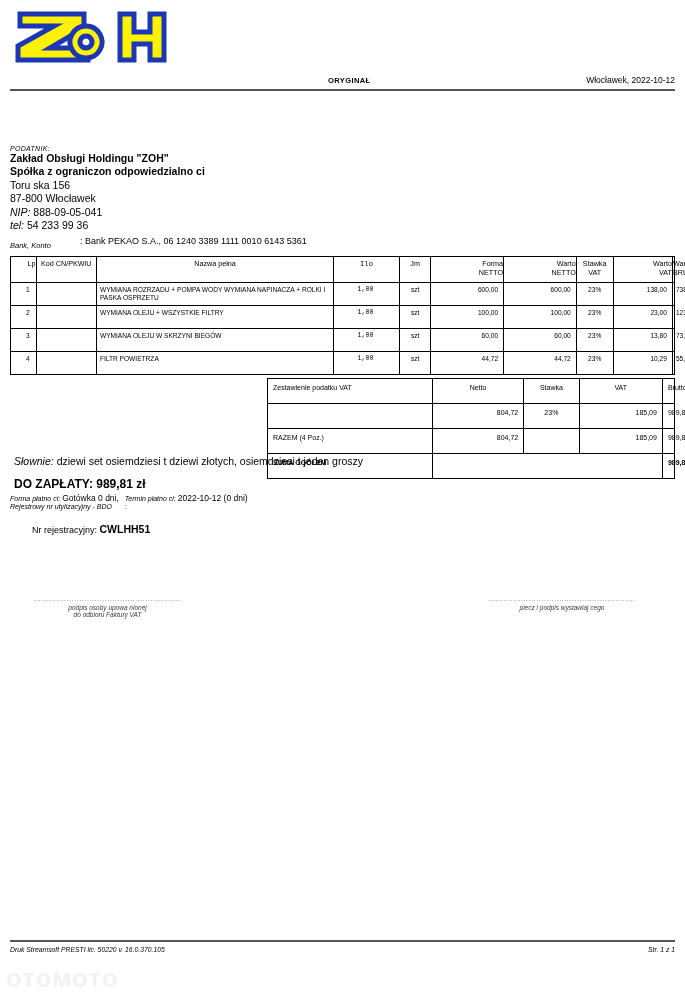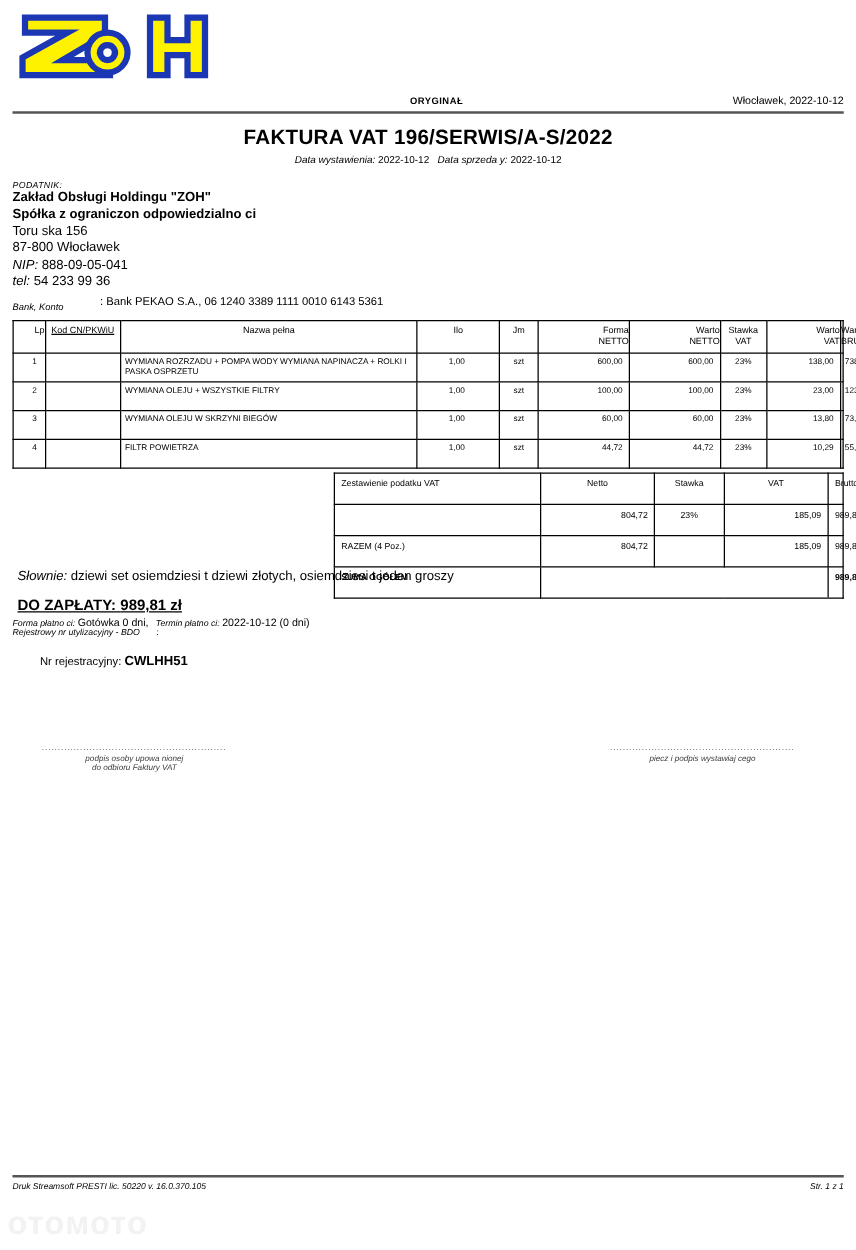--- a/index.html
+++ b/index.html
@@ -134,23 +134,23 @@
     padding-top: 3px;
     line-height: 8.6px;
   }
   #items-table td {
     font-size: 6.6px;
     height: 17px;
     padding: 3px 3px 2px 3px;
     line-height: 8.4px;
   }
   .c-lp      { width: 24px; text-align: right !important; }
-  .c-kod     { width: 58px; text-decoration: underline; }
+  .c-kod     { width: 58px; }
   .c-nazwa   { width: 231px; }
-  .c-ilo     { width: 63px; text-align: center; }
+  .c-ilo     { width: 63px; text-align: center; font-family: Liberation Mono, monospace; }
   .c-jm      { width: 30px; text-align: center !important; }
   .c-cena    { width: 70px; text-align: right !important; }
   .c-wnetto  { width: 70px; text-align: right !important; }
   .c-stawka  { width: 35px; text-align: center !important; }
   .c-wvat    { width: 57px; text-align: right !important; }
   .c-wbrutto { width: 1px;  text-align: right !important; }
   #items-table td.c-lp { padding-right: 6px; }
   #items-table td.c-ilo,
   #items-table td.c-cena,
   #items-table td.c-wnetto,
@@ -188,21 +188,20 @@
     top: 455px;
     font-size: 10.5px;
   }
   .slownie .i { font-style: italic; }
   .do-zaplaty {
     position: absolute;
     left: 14px;
     top: 477px;
     font-size: 12px;
     font-weight: bold;
-    text-decoration: underline;
   }
   .pay-line {
     position: absolute;
     left: 10px;
     top: 493px;
     font-size: 7px;
     font-style: italic;
   }
   .pay-line .val { font-style: normal; font-size: 8.5px; }
   .bdo-line {
@@ -295,28 +294,20 @@
 
         <path d="M76 22 a16 16 0 1 0 0.01 0 Z M76 32 a6 6 0 1 1 -0.01 0 Z" fill-rule="evenodd"></path>
       </g>
     </svg>
   </div>
 
   <div class="oryginal">ORYGINAŁ</div>
   <div class="place-date">Włocławek, 2022-10-12</div>
   <div class="hr-top"></div>
 
-  <div class="title">FAKTURA VAT  196/SERWIS/A-S/2022</div>
-  <div class="title-dates">
-    <span class="lbl">Data wystawienia:</span>
-    <span>2022-10-12</span>
-    &nbsp;
-    <span class="lbl">Data sprzeda y:</span>
-    <span>2022-10-12</span>
-  </div>
 
   <div class="podatnik-lbl">PODATNIK:</div>
   <div class="seller">
     <div class="b">Zakład Obsługi Holdingu "ZOH"</div>
     <div class="b">Spółka z ograniczon   odpowiedzialno ci</div>
     <div>Toru  ska 156</div>
     <div>87-800 Włocławek</div>
     <div><span class="i">NIP:</span>
       <span>888-09-05-041</span></div>
     <div><span class="i">tel:</span>

